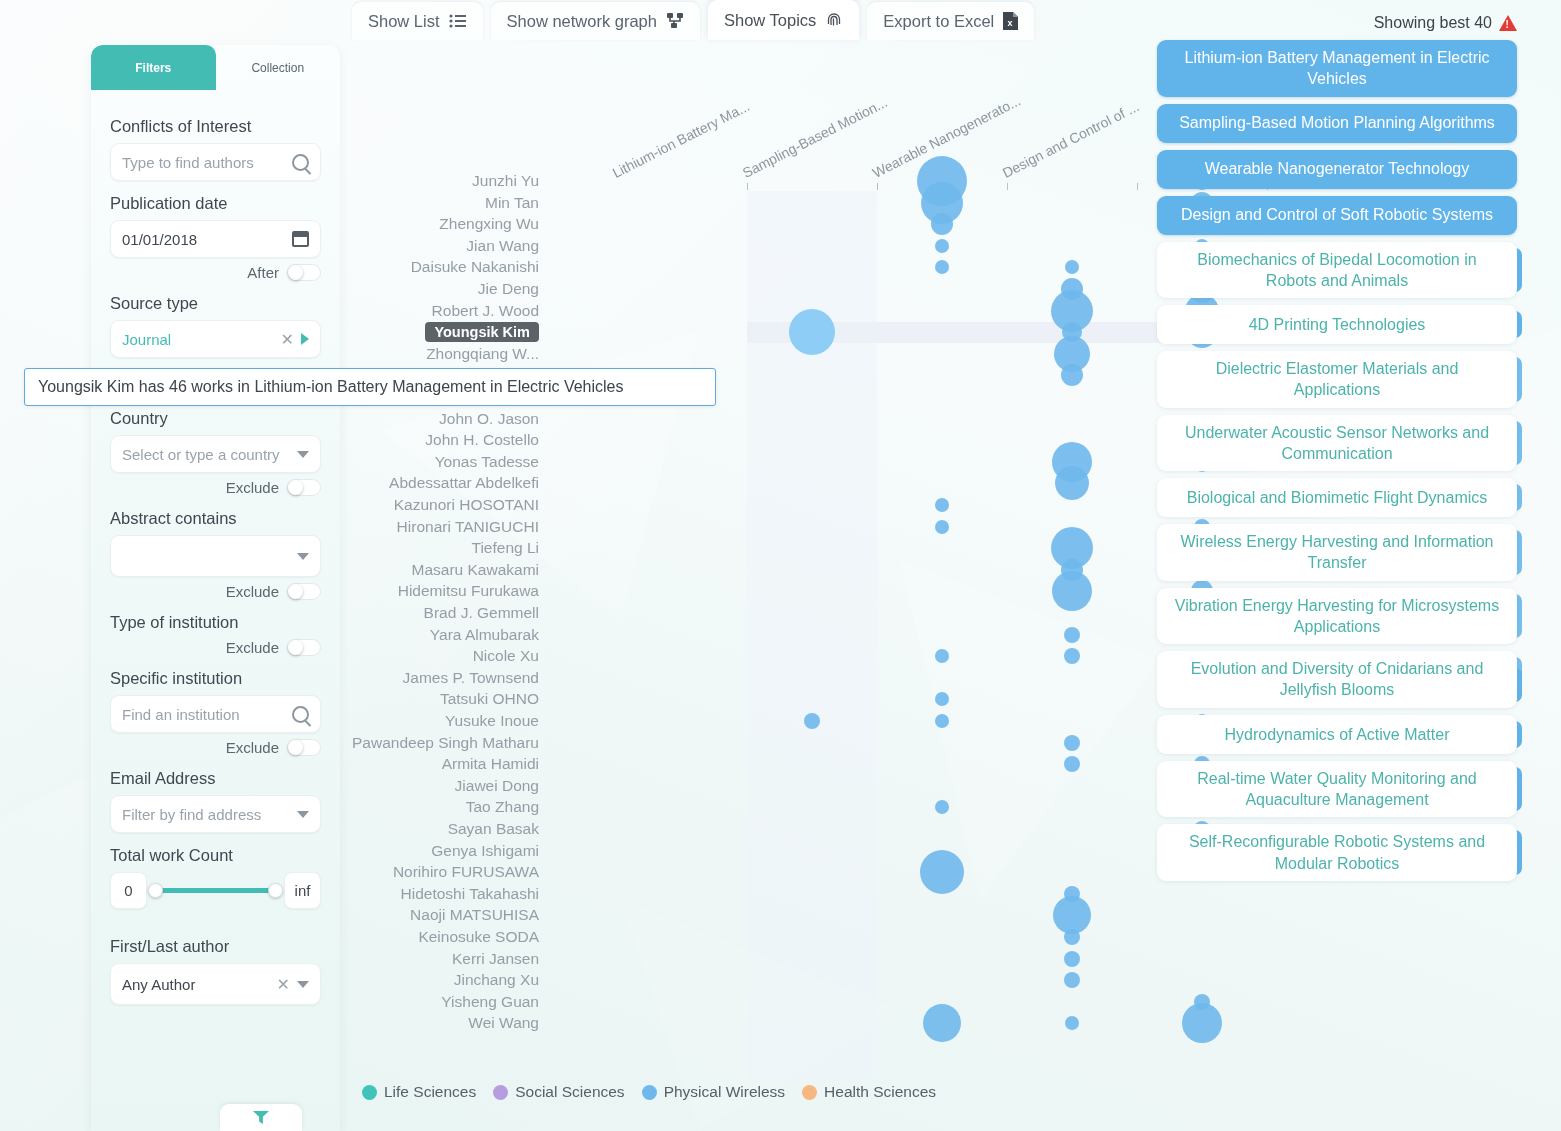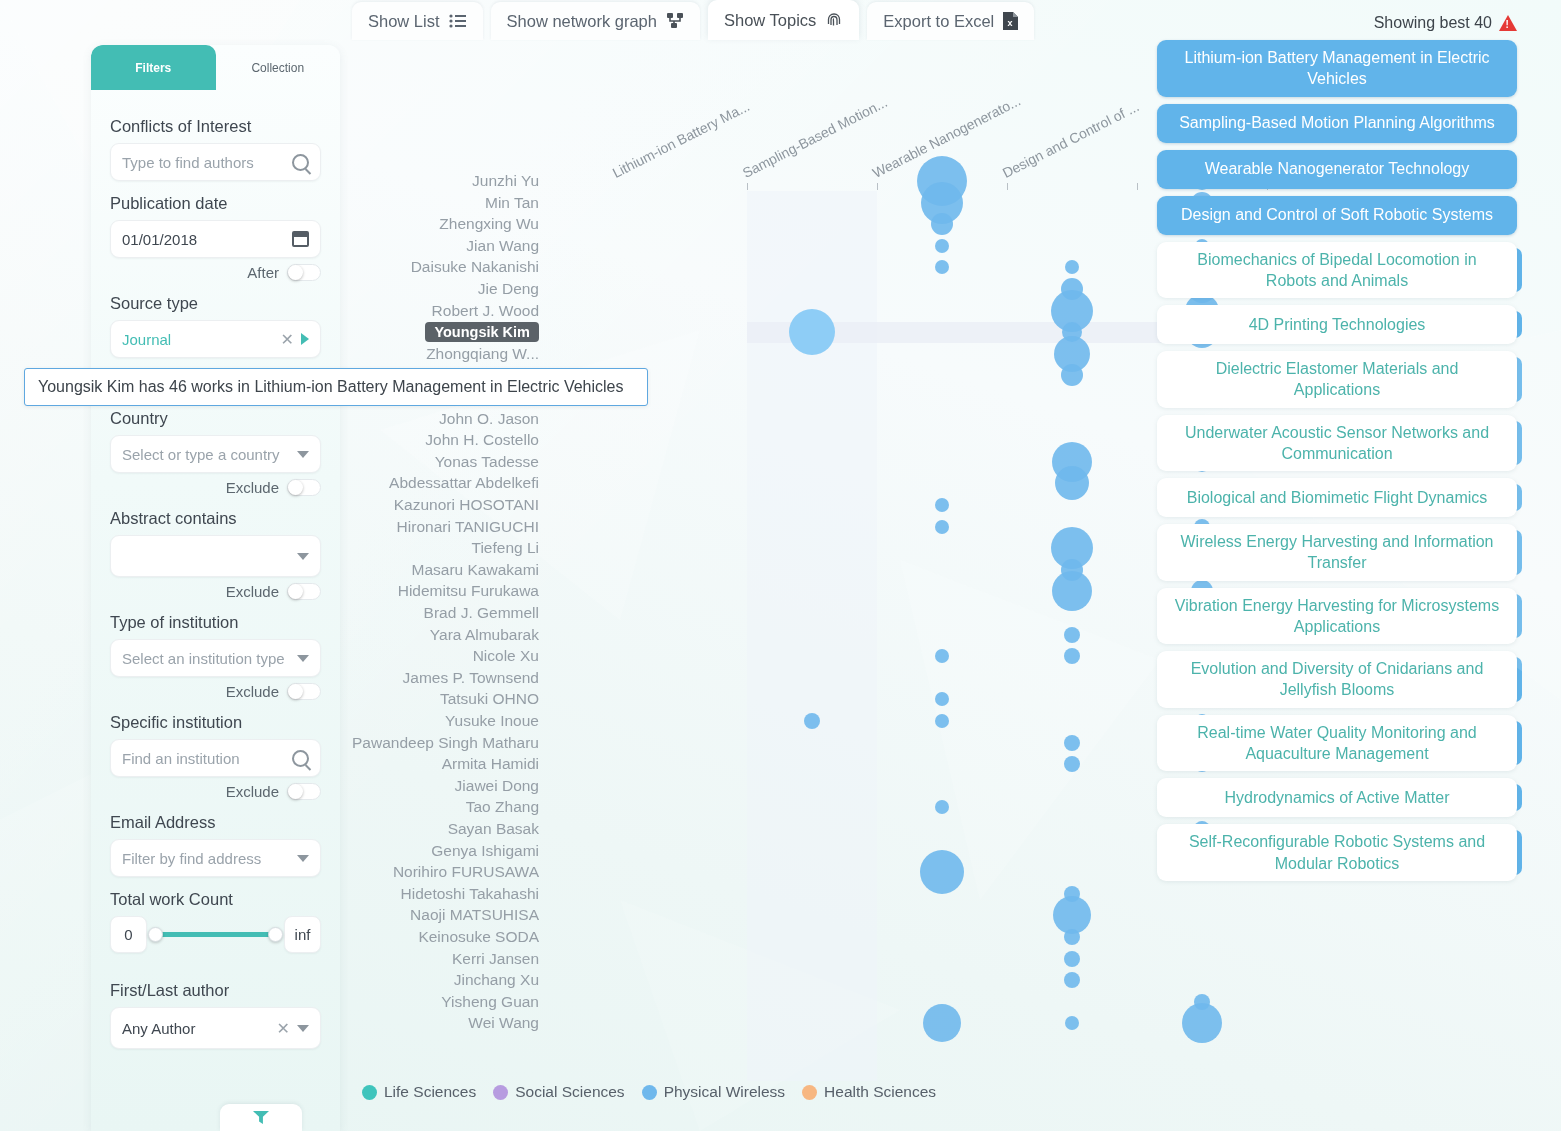--- a/index.html
+++ b/index.html
@@ -78,21 +78,21 @@
   .colband { position:absolute; top:145px; background:#eff4f9; opacity:.55; }
   .rowband { position:absolute; height:21px; background:#e9eef5; opacity:.75; }
   .bub { position:absolute; border-radius:50%; background:#6fb8ec; opacity:.9; }
   .bub.hl { background:#8ecdf6; opacity:1; }
   .legend { position:absolute; left:10px; bottom:30px; display:flex; align-items:flex-start; gap:9px; font-size:15.5px; color:#57606a;}
   .legend .it { display:flex; align-items:center; gap:7px; margin-right:8px;}
   .dot { width:15px;height:15px;border-radius:50%; }
 
   
   .tooltip {
-    position:absolute; left:24px; top:368px; width:624px; height:38px;
+    position:absolute; left:24px; top:368px; width:692px; height:38px;
     background:#fff; border:1px solid #5fa8e0; border-radius:3px;
     display:flex; align-items:center; padding:0 13px;
     font-size:16px; color:#3d444b; z-index:40;
     box-shadow:0 1px 4px rgba(0,0,0,.07);
   }
 
   
   .right { position:absolute; left:1157px; top:0; width:404px; height:1131px; }
   .showing { text-align:right; font-size:16px; color:#3d444b; padding:14px 44px 8px 0; display:flex; justify-content:flex-end; align-items:center; gap:7px;}
   .warn { width:0;height:0;border-left:9px solid transparent;border-right:9px solid transparent;border-bottom:16px solid #e53935; position:relative;}
@@ -220,24 +220,20 @@
     <div class="fctl" style="height:42px">
       <span class="val"></span>
       <span class="caret"></span>
     </div>
     <div class="togrow">
       <span>Exclude</span>
       <span class="toggle"></span>
     </div>
 
     <div class="flabel">Type of institution</div>
-    <div class="fctl">
-      <span class="val">Select an institution type</span>
-      <span class="caret"></span>
-    </div>
     <div class="togrow">
       <span>Exclude</span>
       <span class="toggle"></span>
     </div>
 
     <div class="flabel">Specific institution</div>
     <div class="fctl">
       <span class="val">Find an institution</span>
       <span class="srch"></span>
     </div>
@@ -425,17 +421,17 @@
       <div class="topic on">Wearable Nanogenerator Technology</div>
       <div class="topic on">Design and Control of Soft Robotic Systems</div>
       <div class="topic off">Biomechanics of Bipedal Locomotion in Robots and Animals</div>
       <div class="topic off">4D Printing Technologies</div>
       <div class="topic off">Dielectric Elastomer Materials and Applications</div>
       <div class="topic off">Underwater Acoustic Sensor Networks and Communication</div>
       <div class="topic off">Biological and Biomimetic Flight Dynamics</div>
       <div class="topic off">Wireless Energy Harvesting and Information Transfer</div>
       <div class="topic off">Vibration Energy Harvesting for Microsystems Applications</div>
       <div class="topic off">Evolution and Diversity of Cnidarians and Jellyfish Blooms</div>
+      <div class="topic off">Hydrodynamics of Active Matter</div>
       <div class="topic off">Real-time Water Quality Monitoring and Aquaculture Management</div>
-      <div class="topic off">Hydrodynamics of Active Matter</div>
       <div class="topic off">Self-Reconfigurable Robotic Systems and Modular Robotics</div>
     </div>
 </div>
 
 </body></html>

